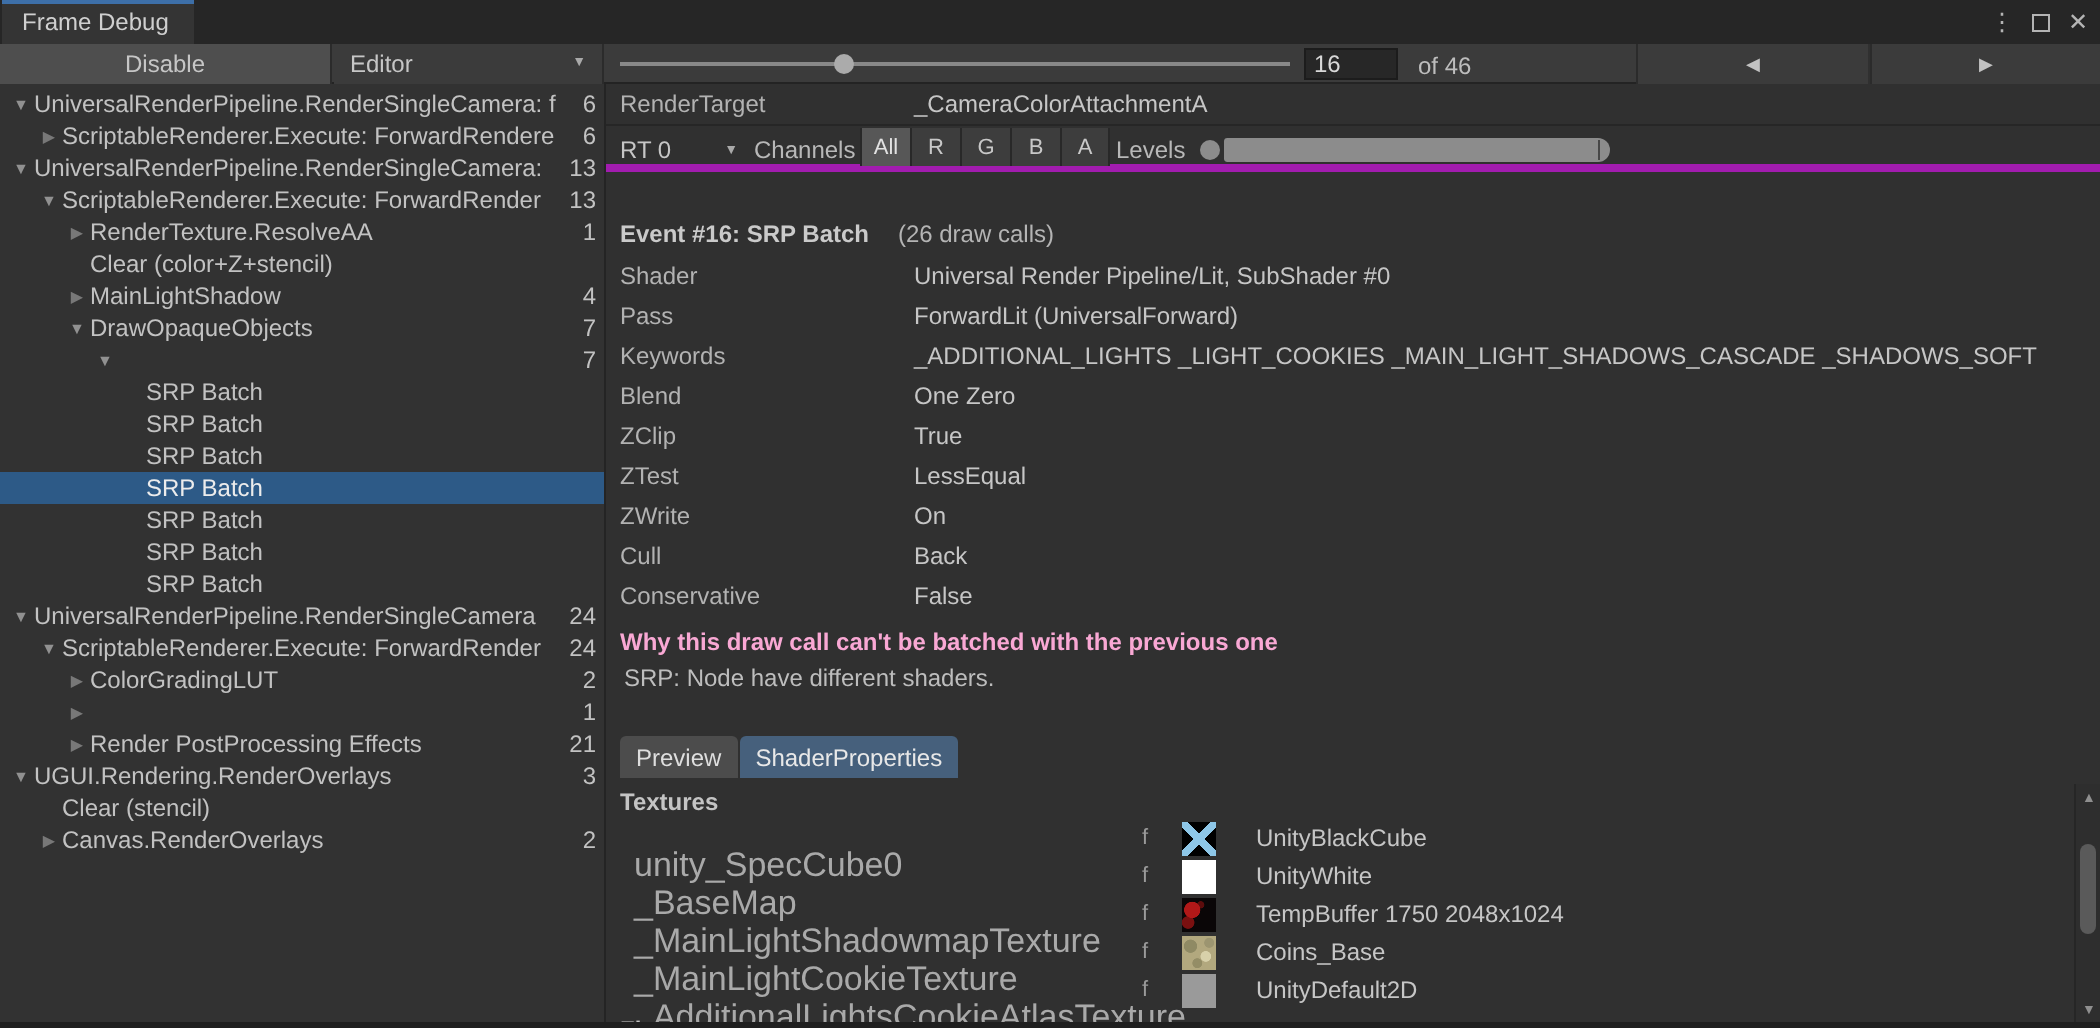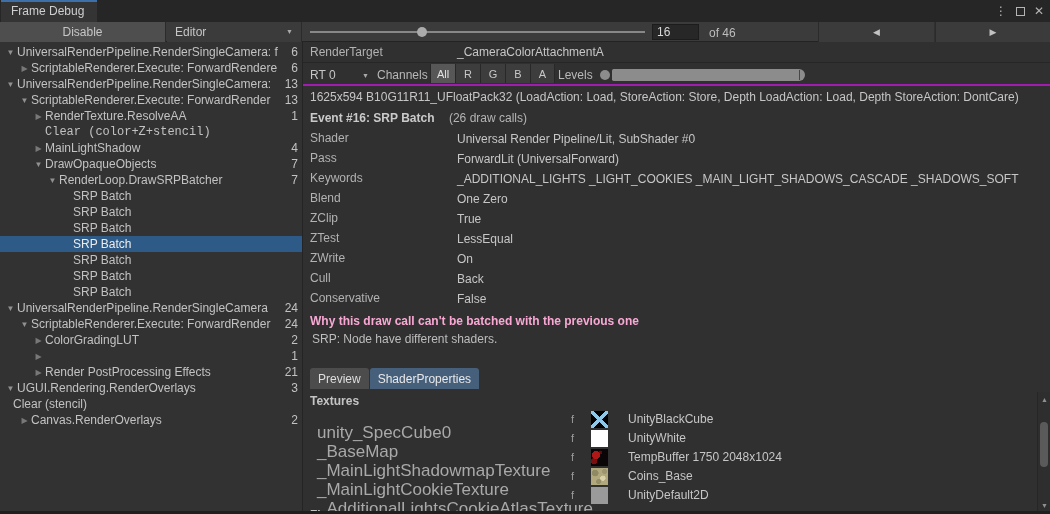--- a/index.html
+++ b/index.html
@@ -40,21 +40,21 @@
   .arrow { display:inline-block; width:13px; flex:none; text-align:center; font-size:8px; color:#919191; }
   .arrow.collapsed { color:#787878; }
   .tree-label { font-size:12px; color:#c2c2c2; white-space:nowrap; overflow:hidden; flex:1; padding-right:2px; }
   .tree-count { position:absolute; right:4px; top:1px; width:30px; text-align:right; font-size:12px; color:#c2c2c2; background:inherit; }
   .vdivider { position:absolute; left:302px; top:42px; width:1px; height:472px; background:#242424; }
   
   .right { position:absolute; left:303px; top:42px; width:747px; height:472px; background:#303030; overflow:hidden; }
   .rt-row { position:absolute; left:0; top:0; width:747px; height:21px; border-bottom:1px solid #262626; }
   .kv-label { position:absolute; left:7px; top:3px; font-size:12px; color:#b2b2b2; white-space:nowrap; }
   .rt-row .kv-value { position:absolute; left:154px; top:3px; font-size:12px; color:#c6c6c6; }
-  .ch-row { position:absolute; left:0; top:22px; width:747px; height:22px; border-bottom:2px solid #a21caf; }
+  .ch-row { position:absolute; left:0; top:22px; width:747px; height:22px; border-bottom:4px solid #a21caf; }
   .rtdd { position:absolute; left:0; top:0; width:70px; height:22px; cursor:pointer; }
   .rtdd .dd-label { position:absolute; left:7px; top:4px; font-size:12px; color:#c6c6c6; }
   .rtdd .dd-arrow { right:4px; top:8px; }
   .ch-label { position:absolute; left:74px; top:4px; font-size:12px; color:#b8b8b8; }
   .ch-btns { position:absolute; left:127px; top:0; height:22px; display:flex; }
   .ch-btn { width:25px; height:19px; background:#3d3d3d; border:none; border-left:1px solid #282828; color:#c8c8c8; font-size:11px; cursor:pointer; font-family:inherit; }
   .ch-btn:last-child { border-right:1px solid #282828; }
   .ch-btn.sel { background:#575757; color:#e2e2e2; }
   .lv-label { position:absolute; left:255px; top:4px; font-size:12px; color:#b8b8b8; }
   .levels { position:absolute; left:297px; top:4px; width:205px; height:14px; }
@@ -155,37 +155,36 @@
       <div class="tree-row" style="padding-left: 18px;">
         <span class="arrow">▼</span>
         <span class="tree-label">ScriptableRenderer.Execute: ForwardRender</span>
         <span class="tree-count">13</span>
       </div>
       <div class="tree-row" style="padding-left: 32px;">
         <span class="arrow collapsed">▶</span>
         <span class="tree-label">RenderTexture.ResolveAA</span>
         <span class="tree-count">1</span>
       </div>
-      <div class="tree-row" style="padding-left: 32px; font-family: Liberation Mono, monospace;">
+      <div class="tree-row" style="padding-left: 32px;">
         <span class="arrow"></span>
         <span class="tree-label">Clear (color+Z+stencil)</span>
       </div>
       <div class="tree-row" style="padding-left: 32px;">
         <span class="arrow collapsed">▶</span>
         <span class="tree-label">MainLightShadow</span>
         <span class="tree-count">4</span>
       </div>
       <div class="tree-row" style="padding-left: 32px;">
         <span class="arrow">▼</span>
         <span class="tree-label">DrawOpaqueObjects</span>
         <span class="tree-count">7</span>
       </div>
       <div class="tree-row" style="padding-left: 46px;">
         <span class="arrow">▼</span>
-        <span class="tree-label">RenderLoop.DrawSRPBatcher</span>
         <span class="tree-count">7</span>
       </div>
       <div class="tree-row" style="padding-left: 60px;">
         <span class="arrow"></span>
         <span class="tree-label">SRP Batch</span>
       </div>
       <div class="tree-row" style="padding-left: 60px;">
         <span class="arrow"></span>
         <span class="tree-label">SRP Batch</span>
       </div>
@@ -231,21 +230,21 @@
       <div class="tree-row" style="padding-left: 32px;">
         <span class="arrow collapsed">▶</span>
         <span class="tree-label">Render PostProcessing Effects</span>
         <span class="tree-count">21</span>
       </div>
       <div class="tree-row" style="padding-left: 4px;">
         <span class="arrow">▼</span>
         <span class="tree-label">UGUI.Rendering.RenderOverlays</span>
         <span class="tree-count">3</span>
       </div>
-      <div class="tree-row" style="">
+      <div class="tree-row" style="padding-left: 18px;">
         <span class="arrow"></span>
         <span class="tree-label">Clear (stencil)</span>
       </div>
       <div class="tree-row" style="padding-left: 18px;">
         <span class="arrow collapsed">▶</span>
         <span class="tree-label">Canvas.RenderOverlays</span>
         <span class="tree-count">2</span>
       </div>
     </div>
   <div class="vdivider"></div>
@@ -270,21 +269,20 @@
           <button class="ch-btn">A</button>
         </div>
       <span class="lv-label">Levels</span>
       <div class="levels">
         <div class="lv-knob"></div>
         <div class="lv-fill"></div>
         <div class="lv-end"></div>
       </div>
     </div>
 
-    <div class="surface">1625x594 B10G11R11_UFloatPack32 (LoadAction: Load, StoreAction: Store, Depth LoadAction: Load, Depth StoreAction: DontCare)</div>
 
     <div class="event-line">
       <span class="event-title">Event #16: SRP Batch</span>
       <span class="event-calls">(26 draw calls)</span>
     </div>
 
     <div class="details" id="details">
         <div class="d-row"><span class="d-label">Shader</span><span class="d-value">Universal Render Pipeline/Lit, SubShader #0</span></div>
         <div class="d-row"><span class="d-label">Pass</span><span class="d-value">ForwardLit (UniversalForward)</span></div>
         <div class="d-row"><span class="d-label">Keywords</span><span class="d-value">_ADDITIONAL_LIGHTS _LIGHT_COOKIES _MAIN_LIGHT_SHADOWS_CASCADE _SHADOWS_SOFT</span></div>

